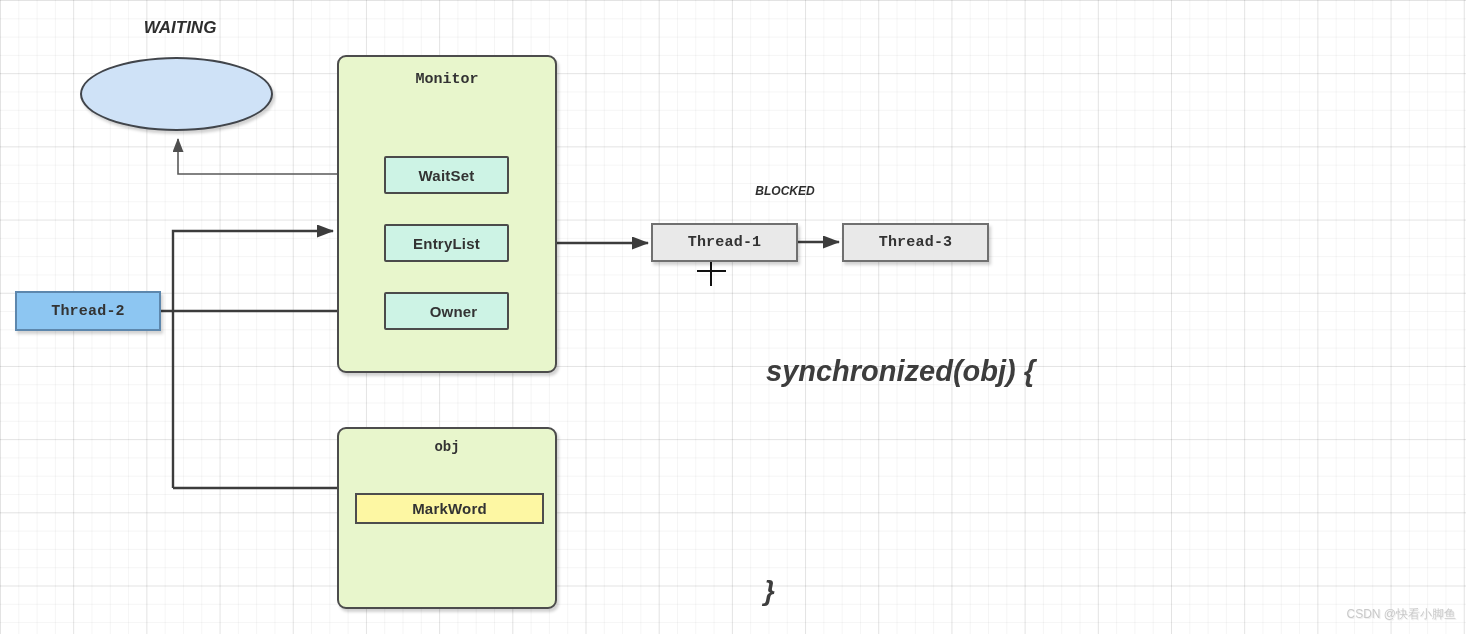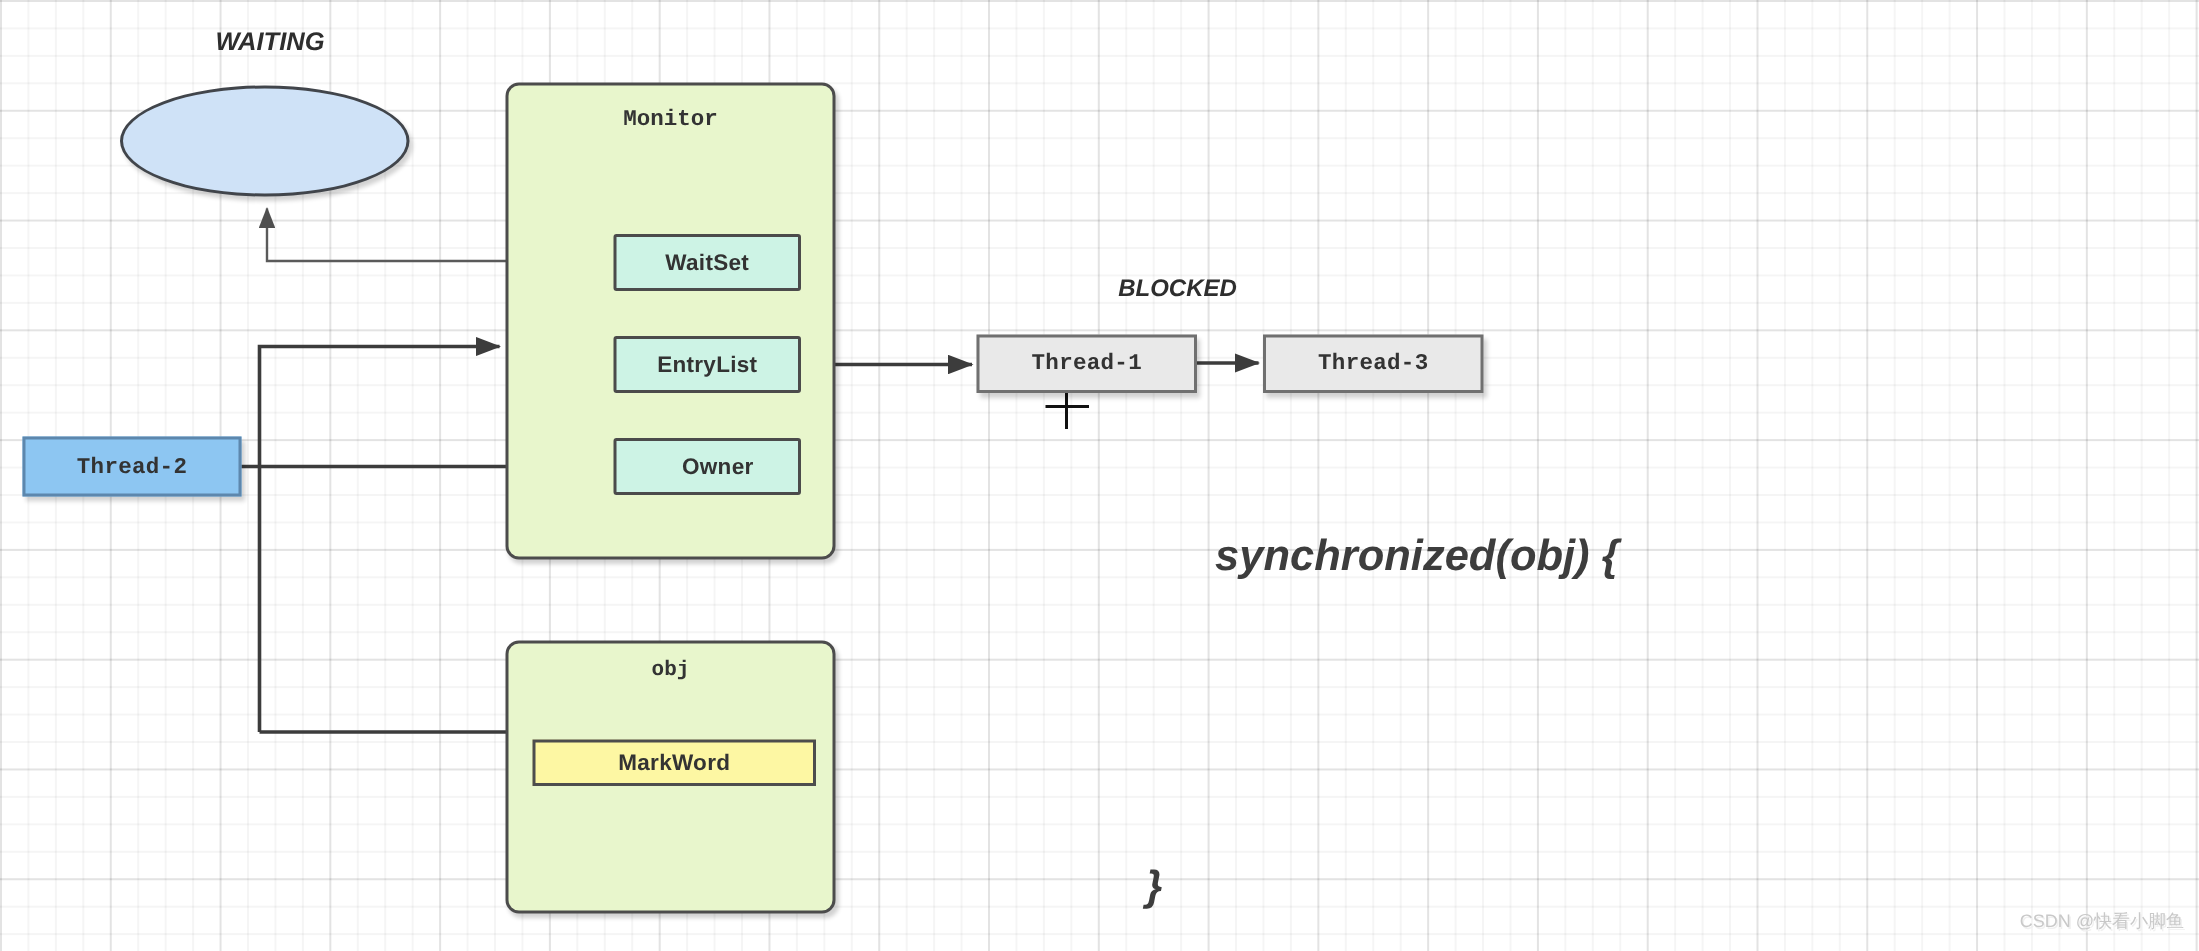--- a/index.html
+++ b/index.html
@@ -33,21 +33,21 @@
     background: #e8f6cc; border: 2px solid #4c4c4c; border-radius: 9px;
   }
   .monitor-box { left: 337px; top: 55px; width: 220px; height: 318px; }
   .obj-box     { left: 337px; top: 427px; width: 220px; height: 182px; }
   .container-title {
     position: absolute; left: 0; right: 0; text-align: center;
     font-weight: 700; font-size: 15px; color: #333333;
   }
   .inner-box {
     left: 384px; width: 125px; height: 38px;
-    background: #cdf3e5; border: 2px solid #4b4b4b; border-radius: 2px; margin-left: 25px;
+    background: #cdf3e5; border: 2px solid #4b4b4b; border-radius: 2px;
   }
   .markword-box {
     left: 355px; top: 493px; width: 189px; height: 31px;
     background: #fdf7a3; border: 2px solid #4d4d4d;
   }
   .thread-gray {
     top: 223px; width: 147px; height: 39px;
     background: #e9e9e9; border: 2px solid #707070;
   }
   .thread-blue {
@@ -92,21 +92,21 @@
 
     <path d="M509,243 L648,243" fill="none" stroke="#3c3c3c" stroke-width="2.4" marker-end="url(#arrowBig)"></path>
 
     <path d="M776,242 L839,242" fill="none" stroke="#3c3c3c" stroke-width="2.4" marker-end="url(#arrowBig)"></path>
 
     <path d="M697,271 L726,271 M711,257 L711,286" fill="none" stroke="#111111" stroke-width="2"></path>
   </svg>
 
   <div class="abs state-label" style="left:110px; top:18px; width:140px; font-size:17px;">WAITING</div>
 
-  <div class="abs state-label" style="left:720px; top:184px; width:130px; font-size:16px;">BLOCKED</div>
+  <div class="abs state-label" style="left:720px; top:184px; width:130px; font-size:12px;">BLOCKED</div>
 
   <div class="abs ellipse shadow"></div>
 
   <div class="abs container-box monitor-box shadow">
     <div class="container-title" style="top:14px;">Monitor</div>
   </div>
   <div class="abs inner-box" style="top:156px;">
     <div class="shape-label">WaitSet</div>
   </div>
   <div class="abs inner-box" style="top:224px;">
@@ -126,18 +126,18 @@
     <div class="shape-label">Thread-2</div>
   </div>
 
   <div class="abs container-box obj-box shadow">
     <div class="container-title" style="top:10px; font-size:14px;">obj</div>
   </div>
   <div class="abs markword-box">
     <div class="shape-label">MarkWord</div>
   </div>
 
-  <div class="abs code-text" style="left:766px; top:355px; font-size:29px;margin-left:44px;">synchronized(obj) {</div>
+  <div class="abs code-text" style="left:766px; top:355px; font-size:29px;">synchronized(obj) {</div>
   <div class="abs code-text" style="left:764px; top:575px; font-size:28px;">}</div>
 
   <div class="abs watermark">CSDN @快看小脚鱼</div>
 
 </div>
 
 </body></html>

